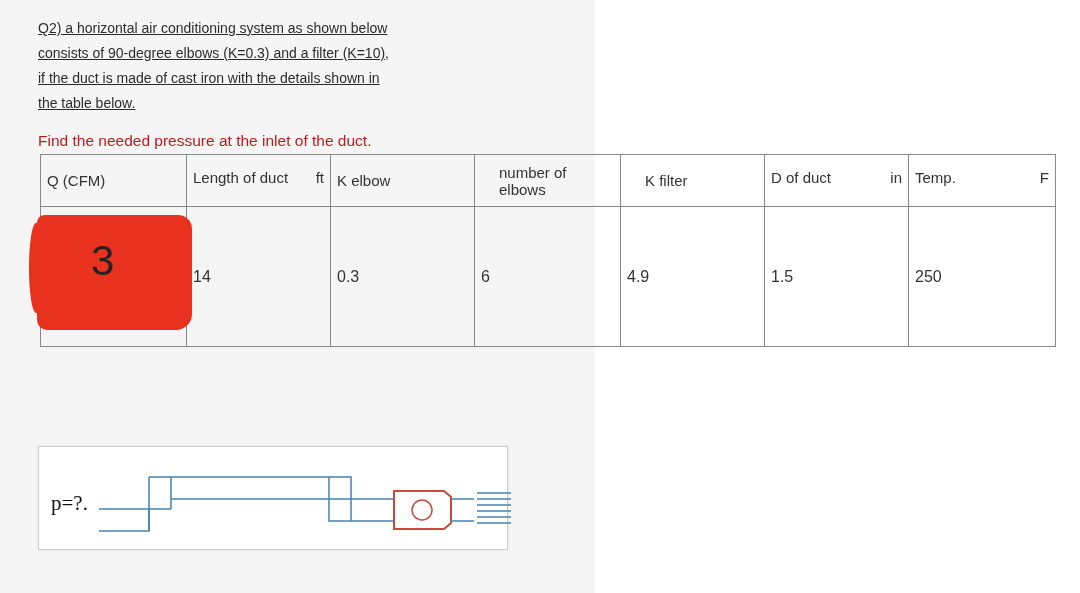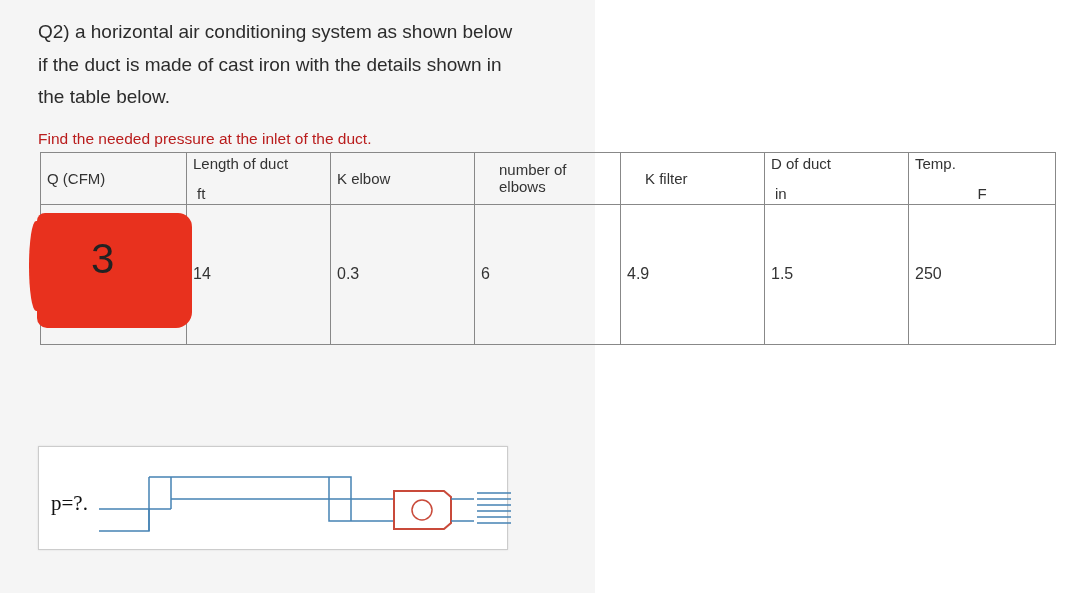--- a/index.html
+++ b/index.html
@@ -22,23 +22,24 @@
       width: 595px;
       height: 593px;
       background: rgba(0, 0, 0, 0.04);
     }
     .content {
       position: relative;
       padding: 18px 0 0 38px;
     }
     .question-text {
       color: #2c2c2c;
-      font-size: 19px;
+      font-size: 14px;
       line-height: 1.5;
       margin-bottom: 4px;
+      text-decoration: underline;
     }
     .find-text {
       color: #b91c1c;
       font-size: 15.5px;
       margin-top: 18px;
       margin-bottom: 4px;
     }
     .table-wrap {
       margin-top: 4px;
       margin-left: 2px;
@@ -62,23 +63,24 @@
     }
     .col-q { width: 146px; }
     .col-length { width: 144px; }
     .col-kelbow { width: 144px; }
     .col-nelbows { width: 146px; padding-left: 24px; }
     .col-kfilter { width: 144px; padding-left: 24px; }
     .col-dduct { width: 144px; }
     .col-temp { width: 147px; }
     .two-line {
       display: flex;
-      flex-direction: column;
+      flex-direction: row;
       justify-content: space-between;
       height: 100%;
+      margin-top: 12px;
     }
     .unit-line {
       padding-left: 4px;
     }
     .data-row td {
       height: 140px;
       vertical-align: middle;
       text-align: left;
       padding-right: 3px;
       font-size: 16px;
@@ -156,20 +158,21 @@
       overflow: visible;
     }
   </style>
 </head>
 <body>
 
 <div class="shadow-region"></div>
 
 <div class="content">
   <div class="question-text">Q2) a horizontal air conditioning system as shown below</div>
+  <div class="question-text">consists of 90-degree elbows (K=0.3) and a filter (K=10),</div>
   <div class="question-text">if the duct is made of cast iron with the details shown in</div>
   <div class="question-text">the table below.</div>
   <div class="find-text">Find the needed pressure at the inlet of the duct.</div>
 
   <div class="table-wrap">
     <table>
       <tbody>
           <tr class="header-row">
         <td class="col-q">
           <div class="vcenter">

